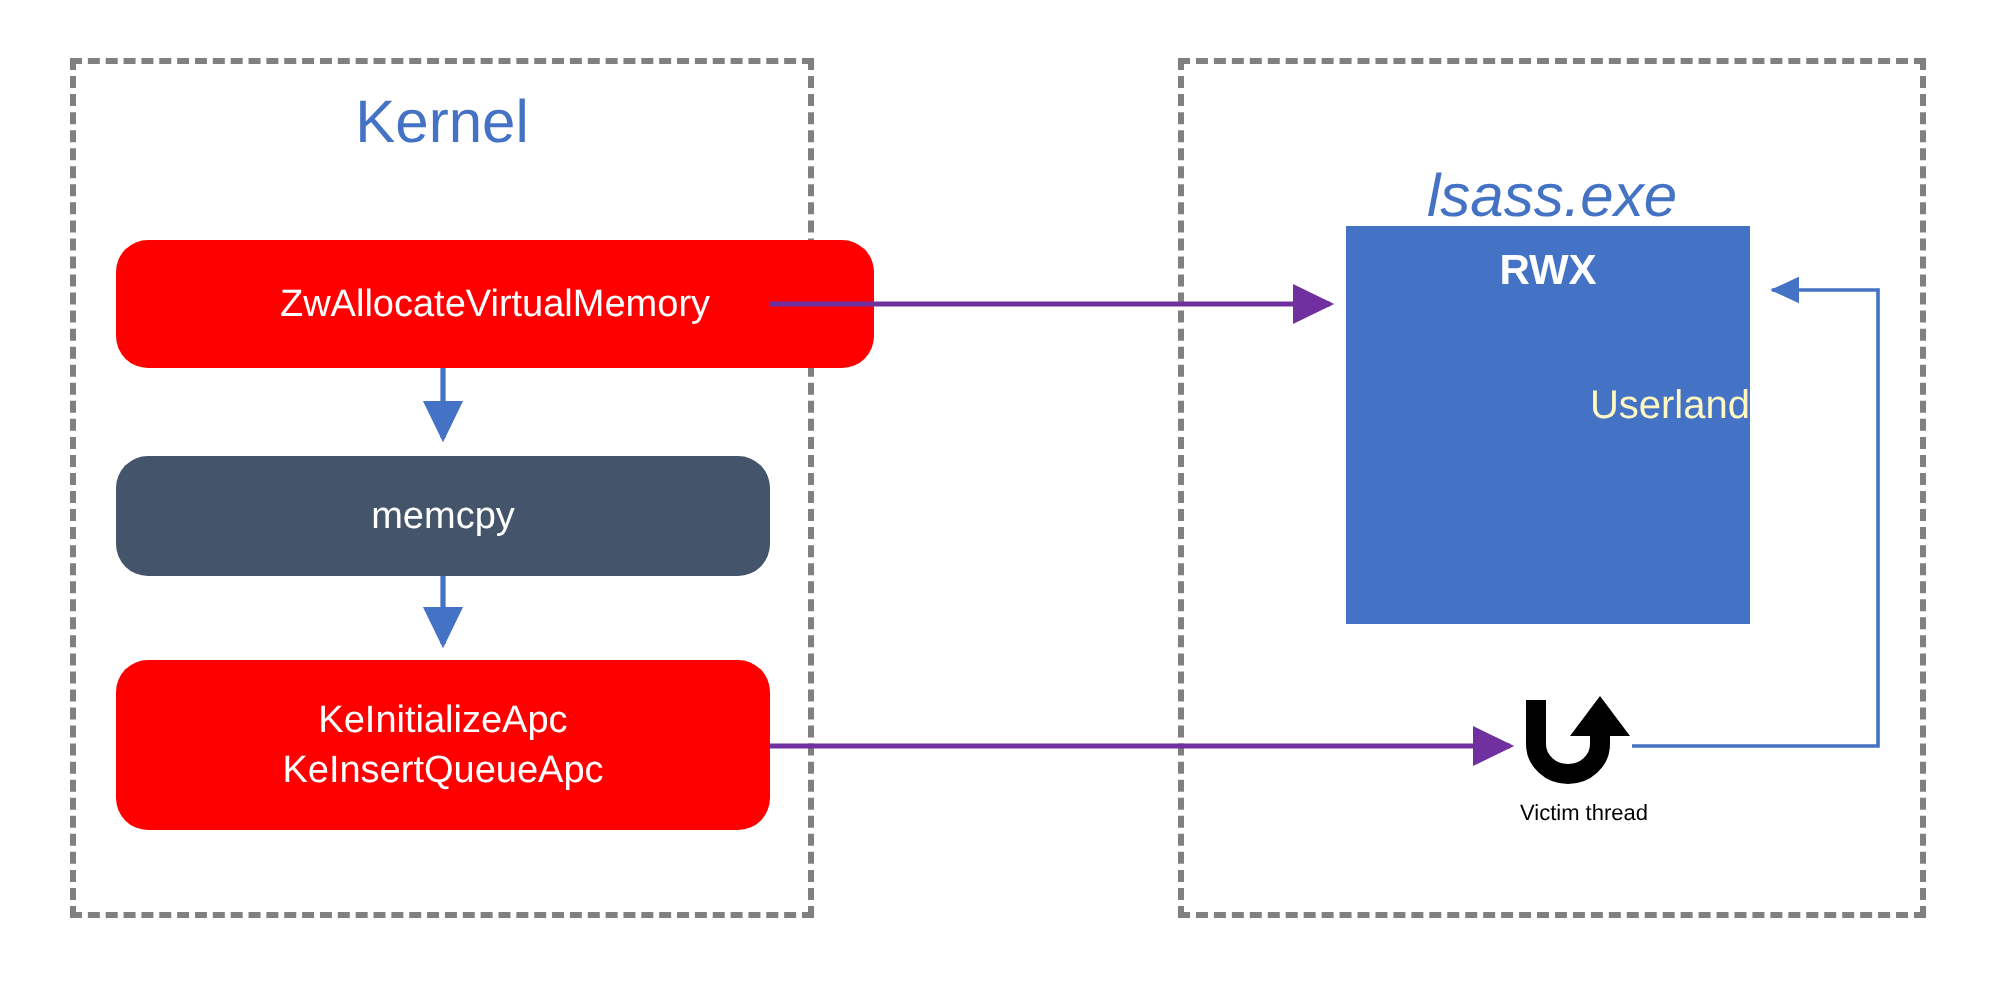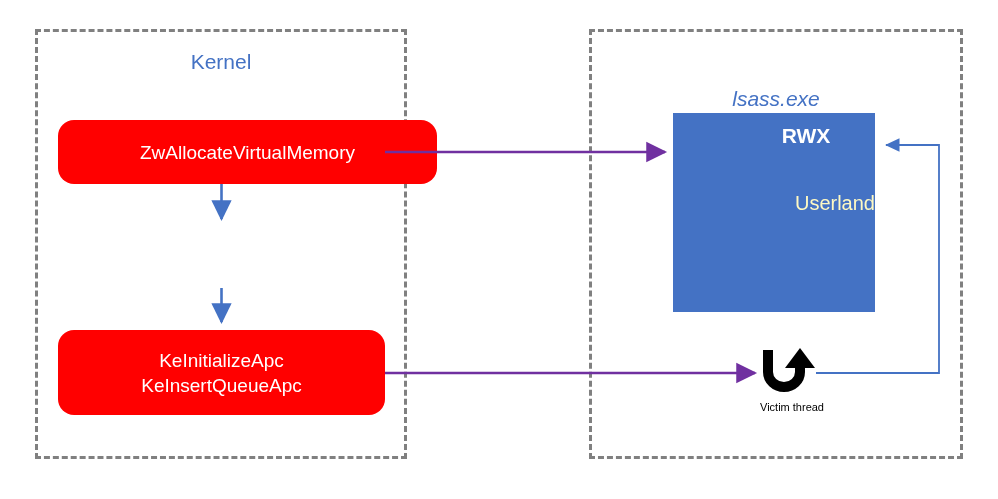--- a/index.html
+++ b/index.html
@@ -37,21 +37,21 @@
     top: 29px;
     width: 374px;
     height: 430px;
   }
 
   .panel-title {
     position: absolute;
     width: 100%;
     text-align: center;
     color: #4472C4;
-    font-size: 21px;
+    font-size: 30px;
     line-height: 34px;
     white-space: nowrap;
   }
   #kernel-title {
     top: 13px;
     font-weight: 400;
   }
   #lsass-title {
     top: 13px;
     font-style: italic;
@@ -109,21 +109,20 @@
   }
   #rwx-title {
     position: absolute;
     top: 10px;
     width: 100%;
     text-align: center;
     color: #ffffff;
     font-size: 21px;
     font-weight: bold;
     line-height: 26px;
-    padding-left: 32px;
   }
   #rwx-body {
     position: absolute;
     top: 76px;
     width: 100%;
     text-align: right;
     color: #fef9c3;
     font-size: 20px;
     line-height: 28px;
   }
@@ -168,20 +167,23 @@
   </div>
 
   <div class="panel" id="panel-lsass">
     <div class="panel-title" id="lsass-title">lsass.exe</div>
   </div>
 
   <div class="kbox" id="box-zwalloc">
     <span>ZwAllocateVirtualMemory</span>
   </div>
 
+  <div class="kbox" id="box-memcpy">
+    <span>memcpy</span>
+  </div>
 
   <div class="kbox" id="box-apc">
     <span class="lines">
       <span class="lines">KeInitializeApc</span>
       <span class="lines">KeInsertQueueApc</span>
     </span>
   </div>
 
   <div id="box-rwx">
     <div id="rwx-title">RWX</div>

